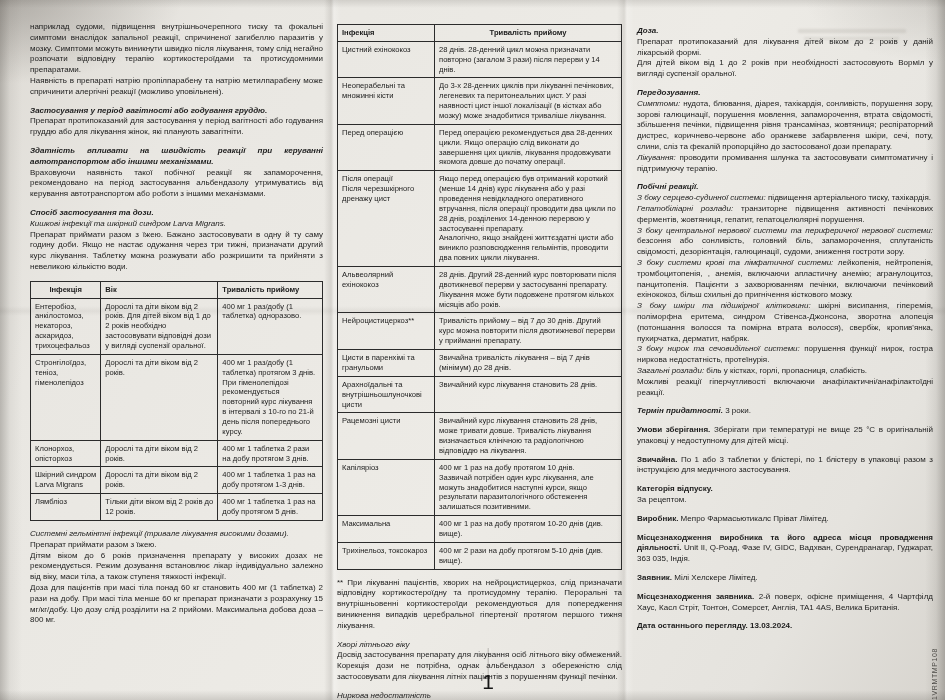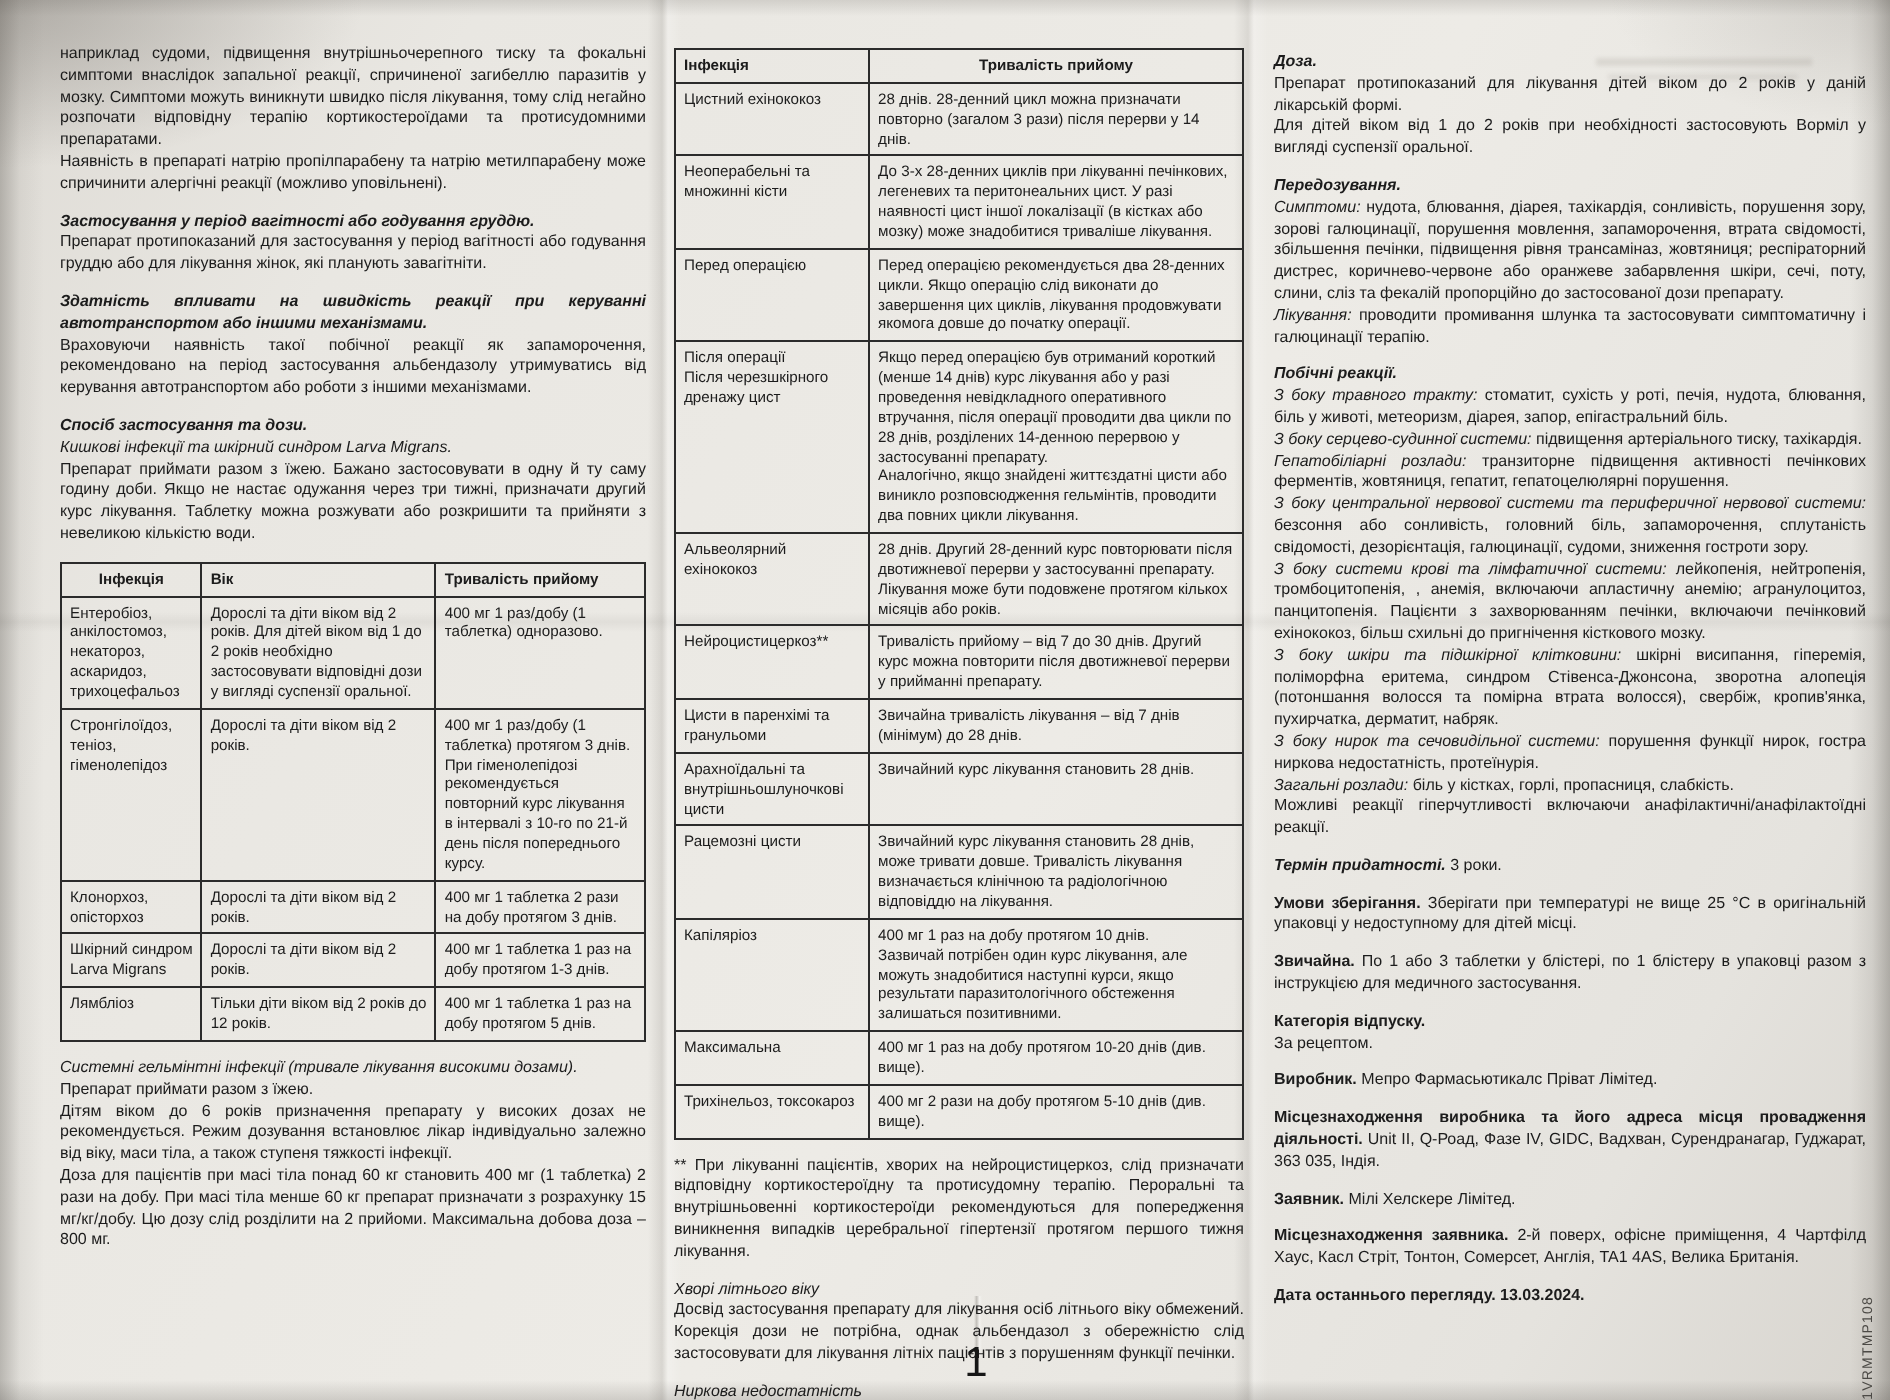--- a/index.html
+++ b/index.html
@@ -206,23 +206,22 @@
       <div class="para gap"><span class="i">Хворі літнього віку</span></div>
       <div class="para"><span>Досвід застосування препарату для лікування осіб літнього віку обмежений. Корекція дози не потрібна, однак альбендазол з обережністю слід застосовувати для лікування літніх пацієнтів з порушенням функції печінки.</span></div>
       <div class="para gap"><span class="i">Ниркова недостатність</span></div>
     </div>
     <div class="col col-2">
       <div class="para"><span class="bi">Доза.</span></div>
       <div class="para"><span>Препарат протипоказаний для лікування дітей віком до 2 років у даній лікарській формі.</span></div>
       <div class="para"><span>Для дітей віком від 1 до 2 років при необхідності застосовують Вормiл у вигляді суспензії оральної.</span></div>
       <div class="para gap"><span class="bi">Передозування.</span></div>
       <div class="para"><span class="i">Симптоми: </span><span>нудота, блювання, діарея, тахікардія, сонливість, порушення зору, зорові галюцинації, порушення мовлення, запаморочення, втрата свідомості, збільшення печінки, підвищення рівня трансаміназ, жовтяниця; респіраторний дистрес, коричнево-червоне або оранжеве забарвлення шкіри, сечі, поту, слини, сліз та фекалій пропорційно до застосованої дози препарату.</span></div>
-      <div class="para"><span class="i">Лікування: </span><span>проводити промивання шлунка та застосовувати симптоматичну і галюцинації терапію.</span></div>
+      <div class="para"><span class="i">Лікування: </span><span>проводити промивання шлунка та застосовувати симптоматичну і підтримуючу терапію.</span></div>
       <div class="para gap"><span class="bi">Побічні реакції.</span></div>
-      <div class="para"><span class="i">З боку травного тракту: </span><span>стоматит, сухість у роті, печія, нудота, блювання, біль у животі, метеоризм, діарея, запор, епігастральний біль.</span></div>
       <div class="para"><span class="i">З боку серцево-судинної системи: </span><span>підвищення артеріального тиску, тахікардія.</span></div>
       <div class="para"><span class="i">Гепатобіліарні розлади: </span><span>транзиторне підвищення активності печінкових ферментів, жовтяниця, гепатит, гепатоцелюлярні порушення.</span></div>
       <div class="para"><span class="i">З боку центральної нервової системи та периферичної нервової системи: </span><span>безсоння або сонливість, головний біль, запаморочення, сплутаність свідомості, дезорієнтація, галюцинації, судоми, зниження гостроти зору.</span></div>
       <div class="para"><span class="i">З боку системи крові та лімфатичної системи: </span><span>лейкопенія, нейтропенія, тромбоцитопенія, , анемія, включаючи апластичну анемію; агранулоцитоз, панцитопенія. Пацієнти з захворюванням печінки, включаючи печінковий ехінококоз, більш схильні до пригнічення кісткового мозку.</span></div>
       <div class="para"><span class="i">З боку шкіри та підшкірної клітковини: </span><span>шкірні висипання, гіперемія, поліморфна еритема, синдром Стівенса-Джонсона, зворотна алопеція (потоншання волосся та помірна втрата волосся), свербіж, кропив'янка, пухирчатка, дерматит, набряк.</span></div>
       <div class="para"><span class="i">З боку нирок та сечовидільної системи: </span><span>порушення функції нирок, гостра ниркова недостатність, протеїнурія.</span></div>
       <div class="para"><span class="i">Загальні розлади: </span><span>біль у кістках, горлі, пропасниця, слабкість.</span></div>
       <div class="para"><span>Можливі реакції гіперчутливості включаючи анафілактичні/анафілактоїдні реакції.</span></div>
       <div class="para gap"><span class="bi">Термін придатності. </span><span>3 роки.</span></div>
       <div class="para gap"><span class="b">Умови зберігання. </span><span>Зберігати при температурі не вище 25 °С в оригінальній упаковці у недоступному для дітей місці.</span></div>

